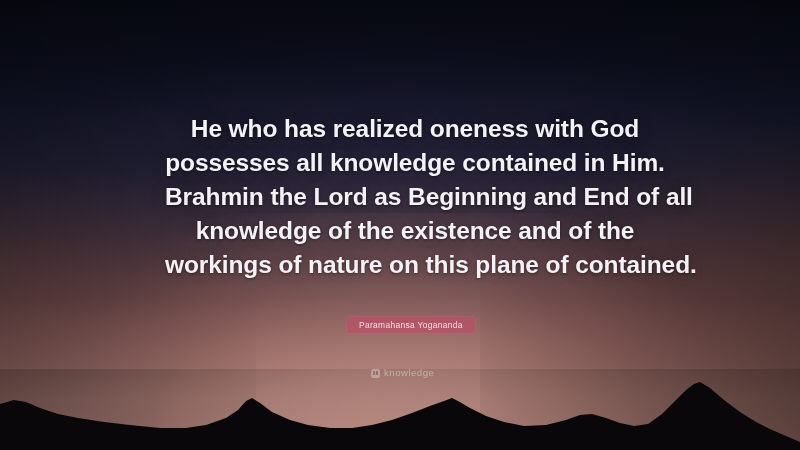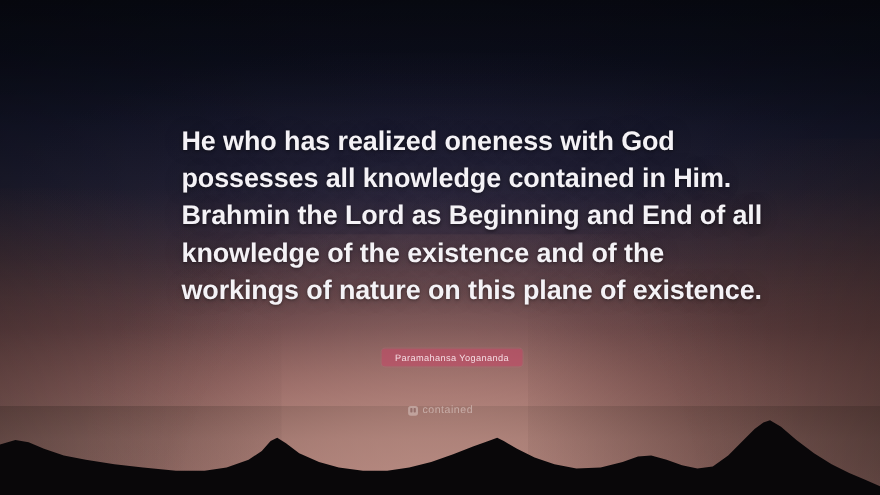--- a/index.html
+++ b/index.html
@@ -105,20 +105,21 @@
     width:500px;
   }
   .quote-line {
     color:#f4f2f6;
     font-size:24.5px;
     font-weight:bold;
     line-height:34px;
     letter-spacing:-0.1px;
     white-space:nowrap;
     text-shadow:0 1px 3px rgba(0,0,0,0.42), 0 0 18px rgba(0,0,0,0.22);
+    text-align:center;
   }
 
   
   .author-badge {
     position:absolute;
     left:347px; top:317px;
     height:16px;
     padding:0 12px;
     display:flex; align-items:center;
     border-radius:3px;
@@ -182,25 +183,25 @@
              L566,50 L580,45 L592,44 L606,48 L620,53 L634,56 L648,54 L662,44
              L676,30 L686,20 L694,14 L700,12 L710,18 L724,30 L740,42 L756,52
              L772,60 L786,66 L800,72 L800,80 L0,80 Z" fill="#090709"></path>
   </svg>
 
   <div class="quote-wrap">
     <div class="quote-line">He who has realized oneness with God</div>
     <div class="quote-line">possesses all knowledge contained in Him.</div>
     <div class="quote-line">Brahmin the Lord as Beginning and End of all</div>
     <div class="quote-line">knowledge of the existence and of the</div>
-    <div class="quote-line">workings of nature on this plane of existence.</div>
+    <div class="quote-line">workings of nature on this plane of contained.</div>
   </div>
 
   <div class="author-badge">
     <span>Paramahansa Yogananda</span>
   </div>
 
   <div class="watermark">
     <span class="wm-logo"></span>
-    <span class="wm-text">contained</span>
+    <span class="wm-text">knowledge</span>
   </div>
 
 </div>
 
 </body></html>

